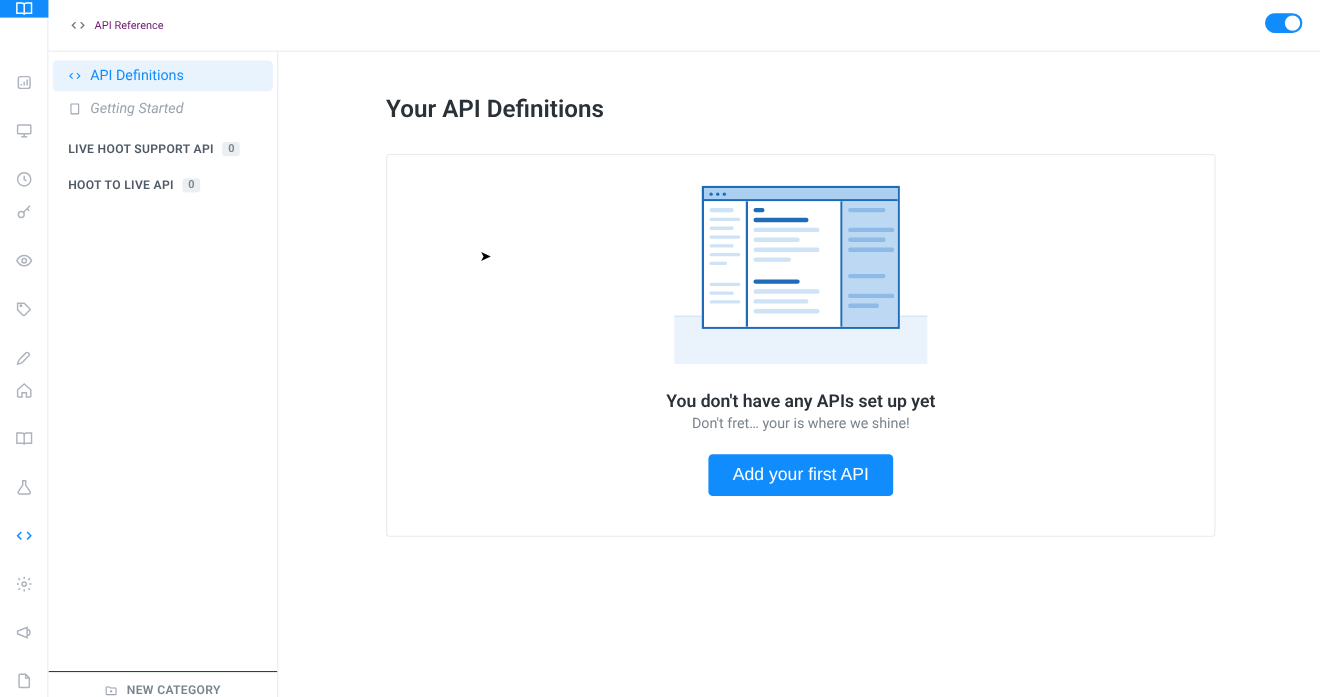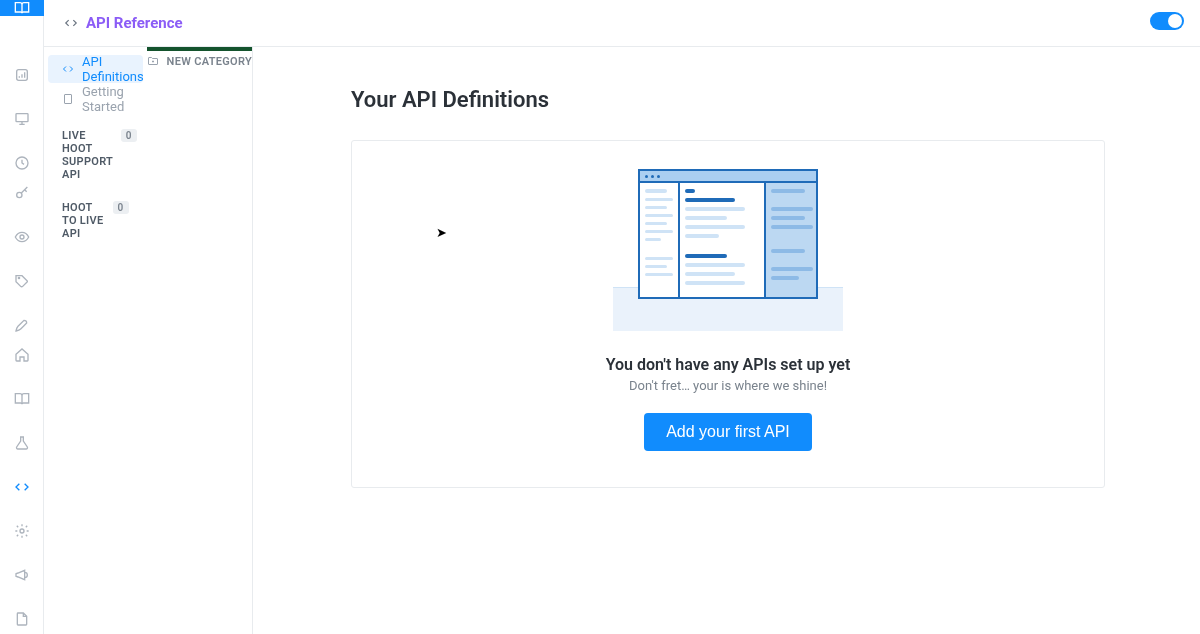--- a/index.html
+++ b/index.html
@@ -20,23 +20,23 @@
     border-bottom: 1px solid #e8ebee;
     display: flex; align-items: center;
     padding-left: 20px;
   }
   .topbar .code-icon {
     width: 14px; height: 14px;
     margin-right: 8px;
     color: #6a7480;
   }
   .topbar-title {
-    font-size: 15px;
-    font-weight: 700;
-    color: #8b5cf6;
+    font-size: 10px;
+    font-weight: 400;
+    color: #701a75;
   }
   .toggle {
     position: absolute;
     right: 16px; top: 12px;
     width: 34px; height: 18px;
     border-radius: 9px;
     background: #118cfd;
     display: flex; align-items: center;
   }
   .toggle-knob {
@@ -68,35 +68,36 @@
   .rail-spacer { flex: 1; }
   .rail-item { width: 44px; height: 30px; display: flex; align-items: center; justify-content: center; cursor: pointer; }
   .rail-item.active svg, .rail-item.active .ico { color: #118cfd; }
   
   .sidebar {
     position: absolute;
     left: 44px; top: 47px; bottom: 0;
     width: 209px;
     border-right: 1px solid #e8ebee;
     display: flex;
+    flex-direction: column;
   }
   .sidebar-scroll { flex: 1; overflow: auto; padding-top: 6px; }
   .side-link {
     display: flex; align-items: center;
     height: 28px;
     margin: 2px 4px;
     padding: 0 14px;
     border-radius: 4px;
     color: #9aa3ae;
     font-size: 13px;
     cursor: pointer;
     gap: 8px;
   }
   .side-link.active { background: #e9f3fe; color: #118cfd; }
-  .side-link.italic { }
+  .side-link.italic { font-style: italic; }
   .side-link svg { width: 12px; height: 12px; flex-shrink: 0; }
   .side-heading {
     display: flex; align-items: flex-start;
     padding: 8px 18px 4px 18px;
     font-size: 11px;
     font-weight: 600;
     letter-spacing: 0.3px;
     color: #4f5a66;
     cursor: pointer;
     gap: 8px;
@@ -105,22 +106,22 @@
   .badge {
     background: #eceff2;
     color: #7a838d;
     font-size: 10px;
     font-weight: 600;
     border-radius: 3px;
     padding: 1px 5px;
   }
   .sidebar-footer {
     height: 24px;
-    border-top: 4px solid #14532d;
-    display: flex; align-items: center; justify-content: center;
+    border-top: 1px solid #14532d;
+    display: flex; align-items: flex-end; justify-content: center;
     gap: 8px;
     font-size: 11px;
     font-weight: 600;
     color: #7a838d;
     letter-spacing: 0.3px;
     cursor: pointer;
   }
   .sidebar-footer svg { width: 12px; height: 12px; color: #9aa3ae; }
   
   .main {

